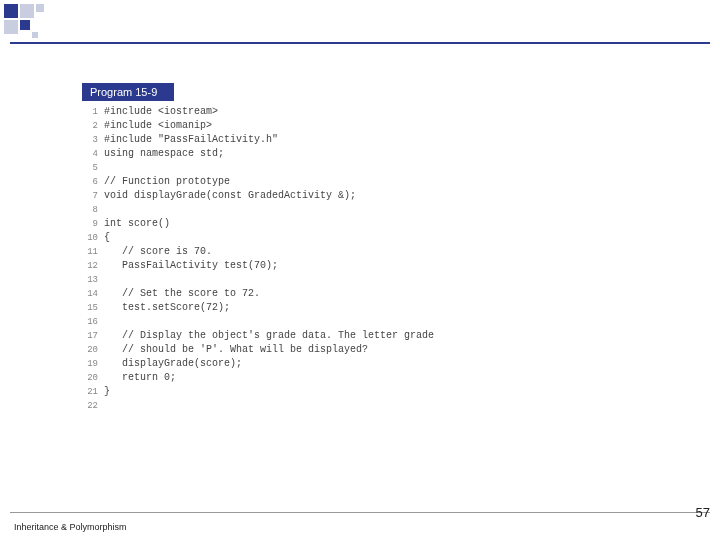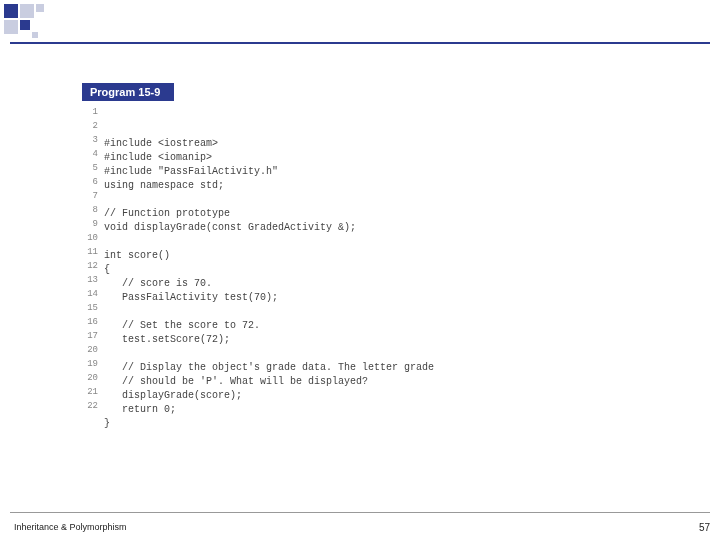--- a/index.html
+++ b/index.html
@@ -33,21 +33,21 @@
   }
   .program-box {
     position: absolute;
     top: 82px;
     left: 82px;
     width: 470px;
   }
   .program-title {
     background: #2b3a8f;
     color: #fff;
-    font-weight: bold;
+    font-weight: normal;
     font-size: 11px;
     padding: 3px 8px;
     display: inline-block;
     width: 92px;
   }
   .code-area {
     display: flex;
     font-family: Consolas, "Courier New", monospace;
     font-size: 10px;
     line-height: 14px;
@@ -55,21 +55,21 @@
     margin-top: 4px;
   }
   .line-nums {
     width: 22px;
     text-align: right;
     color: #888;
     padding-right: 6px;
     font-size: 9px;
   }
   .line-nums div { height: 14px; }
-  .code-lines { flex: 1; margin-top: 32px; }
+  .code-lines { flex: 1; }
   .code-lines div { height: 14px; white-space: pre; }
   .footer {
     position: absolute;
     bottom: 6px;
     left: 0;
     right: 0;
     height: 22px;
   }
   .footer-rule {
     position: absolute;
@@ -83,22 +83,22 @@
     position: absolute;
     left: 14px;
     bottom: 2px;
     font-size: 9px;
     color: #222;
     text-align: center;
   }
   .footer-num {
     position: absolute;
     right: 10px;
-    bottom: 1px;
-    font-size: 10px;
+    bottom: 14px;
+    font-size: 13px;
     color: #222;
   }
 </style>
 </head>
 <body>
 
 <div class="corner-deco">
   <div class="sq dark" style="top:0;left:0;width:14px;height:14px"></div>
   <div class="sq" style="top:0;left:16px;width:14px;height:14px"></div>
   <div class="sq" style="top:16px;left:0;width:14px;height:14px"></div>

